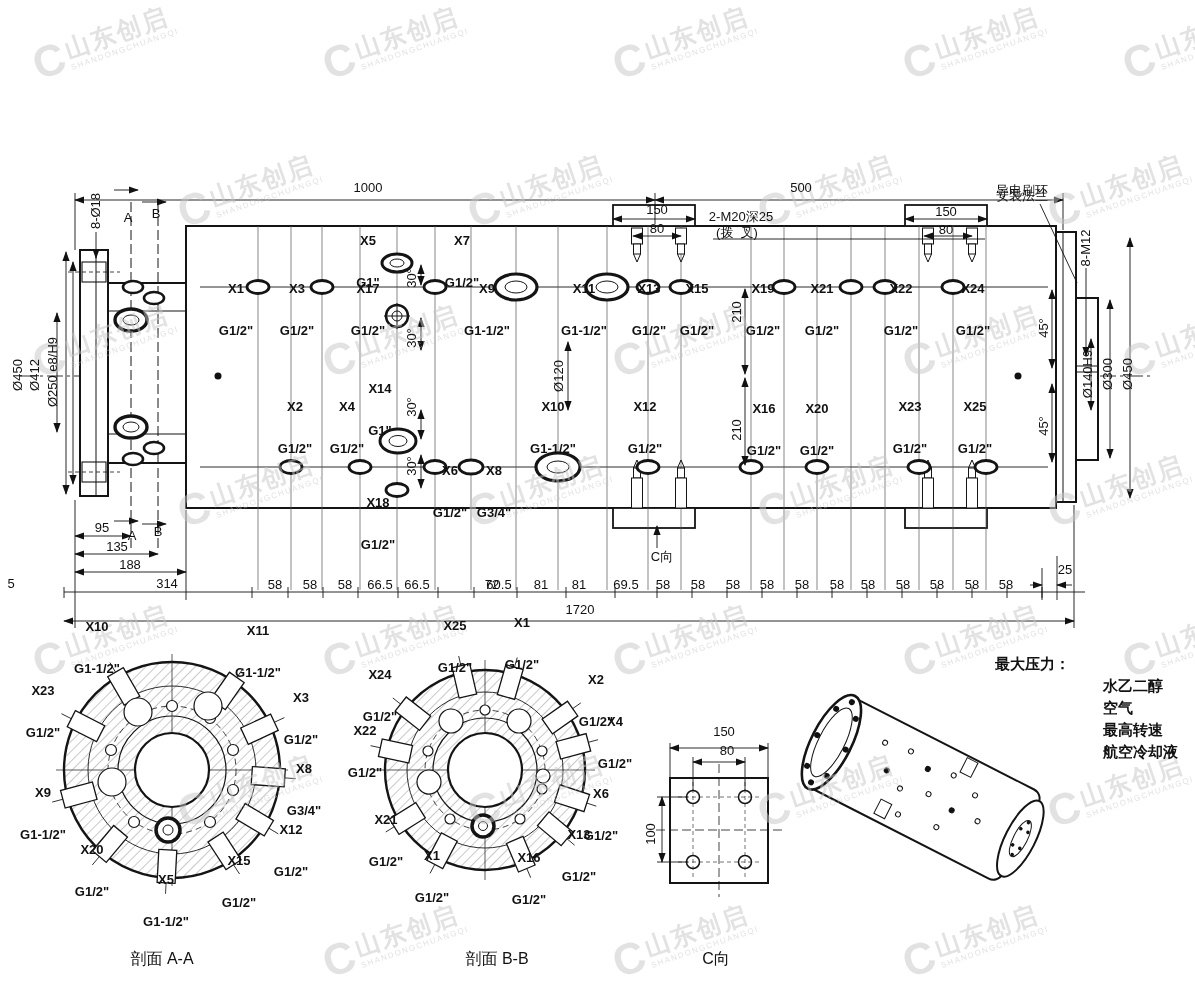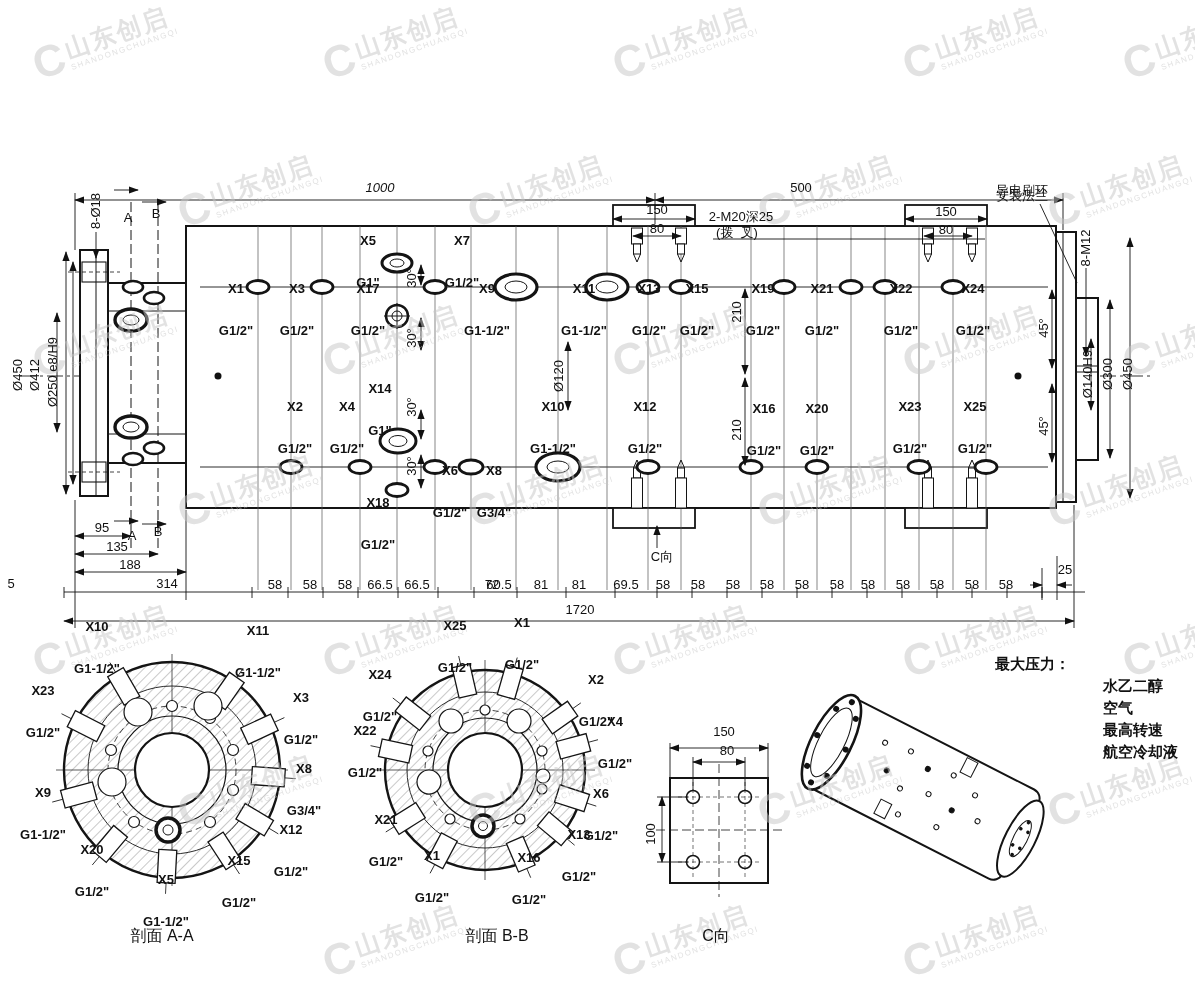--- a/index.html
+++ b/index.html
@@ -13,21 +13,21 @@
   .wm-c{font-size:44px;font-weight:700;line-height:1;}
   .wm-txt{display:flex;flex-direction:column;line-height:1;}
   .wm-cn{font-size:25px;font-weight:700;letter-spacing:2px;}
   .wm-en{font-size:8px;letter-spacing:1.5px;margin-top:2px;}
   
   #lbl-layer{position:absolute;left:0;top:0;width:100%;height:100%;z-index:3;}
   .lbl{position:absolute;transform:translate(-50%,-50%);white-space:pre;text-align:center;
        font-size:13px;line-height:1.08;color:#111;}
   .port{font-size:13px;font-weight:bold;}
   .port span{display:block;}
-  .cap{font-size:16px;}
+  .cap{font-size:16px;margin-top:23px;}
   .note{font-size:13px;}
   
   .title-block{position:absolute;left:838px;top:16px;z-index:4;}
   .t-logo{font-size:52px;font-weight:600;letter-spacing:5px;line-height:1.1;}
   .t-rule{width:198px;height:4px;background:#1d4f9e;margin:4px 0 10px 0;}
   .t-sub{font-size:27px;font-weight:600;letter-spacing:1px;}
   
   .tech{position:absolute;left:995px;top:653px;z-index:4;font-size:15px;line-height:22px;}
   .tp-head{font-weight:700;}
   .tp-row{padding-left:26px;}
@@ -761,21 +761,21 @@
         <span>G3/4"</span>
       </div>
         <div class="lbl port" style="left: 378px; top: 524px;">
         <span>X18</span>
         <span>G1/2"</span>
       </div>
       </div>
 
     <div>
 
-    <div class="lbl dim" style="left: 380px; top: 188px; font-style: italic;">1000</div>
+    <div class="lbl dim" style="left: 368px; top: 188px;">1000</div>
         <div class="lbl dim" style="left: 801px; top: 188px;">500</div>
         <div class="lbl dim" style="left: 657px; top: 210px;">150</div>
         <div class="lbl dim" style="left: 657px; top: 229px;">80</div>
         <div class="lbl dim" style="left: 946px; top: 212px;">150</div>
         <div class="lbl dim" style="left: 946px; top: 230px;">80</div>
         <div class="lbl dim" style="left: 96px; top: 211px; transform: translate(-50%, -50%) rotate(-90deg);">8-Ø18</div>
         <div class="lbl dim" style="left: 1086px; top: 248px; transform: translate(-50%, -50%) rotate(-90deg);">8-M12</div>
         <div class="lbl dim" style="left: 18px; top: 375px; transform: translate(-50%, -50%) rotate(-90deg);">Ø450</div>
         <div class="lbl dim" style="left: 35px; top: 375px; transform: translate(-50%, -50%) rotate(-90deg);">Ø412</div>
         <div class="lbl dim" style="left: 53px; top: 372px; transform: translate(-50%, -50%) rotate(-90deg);">Ø250 e8/H9</div>

